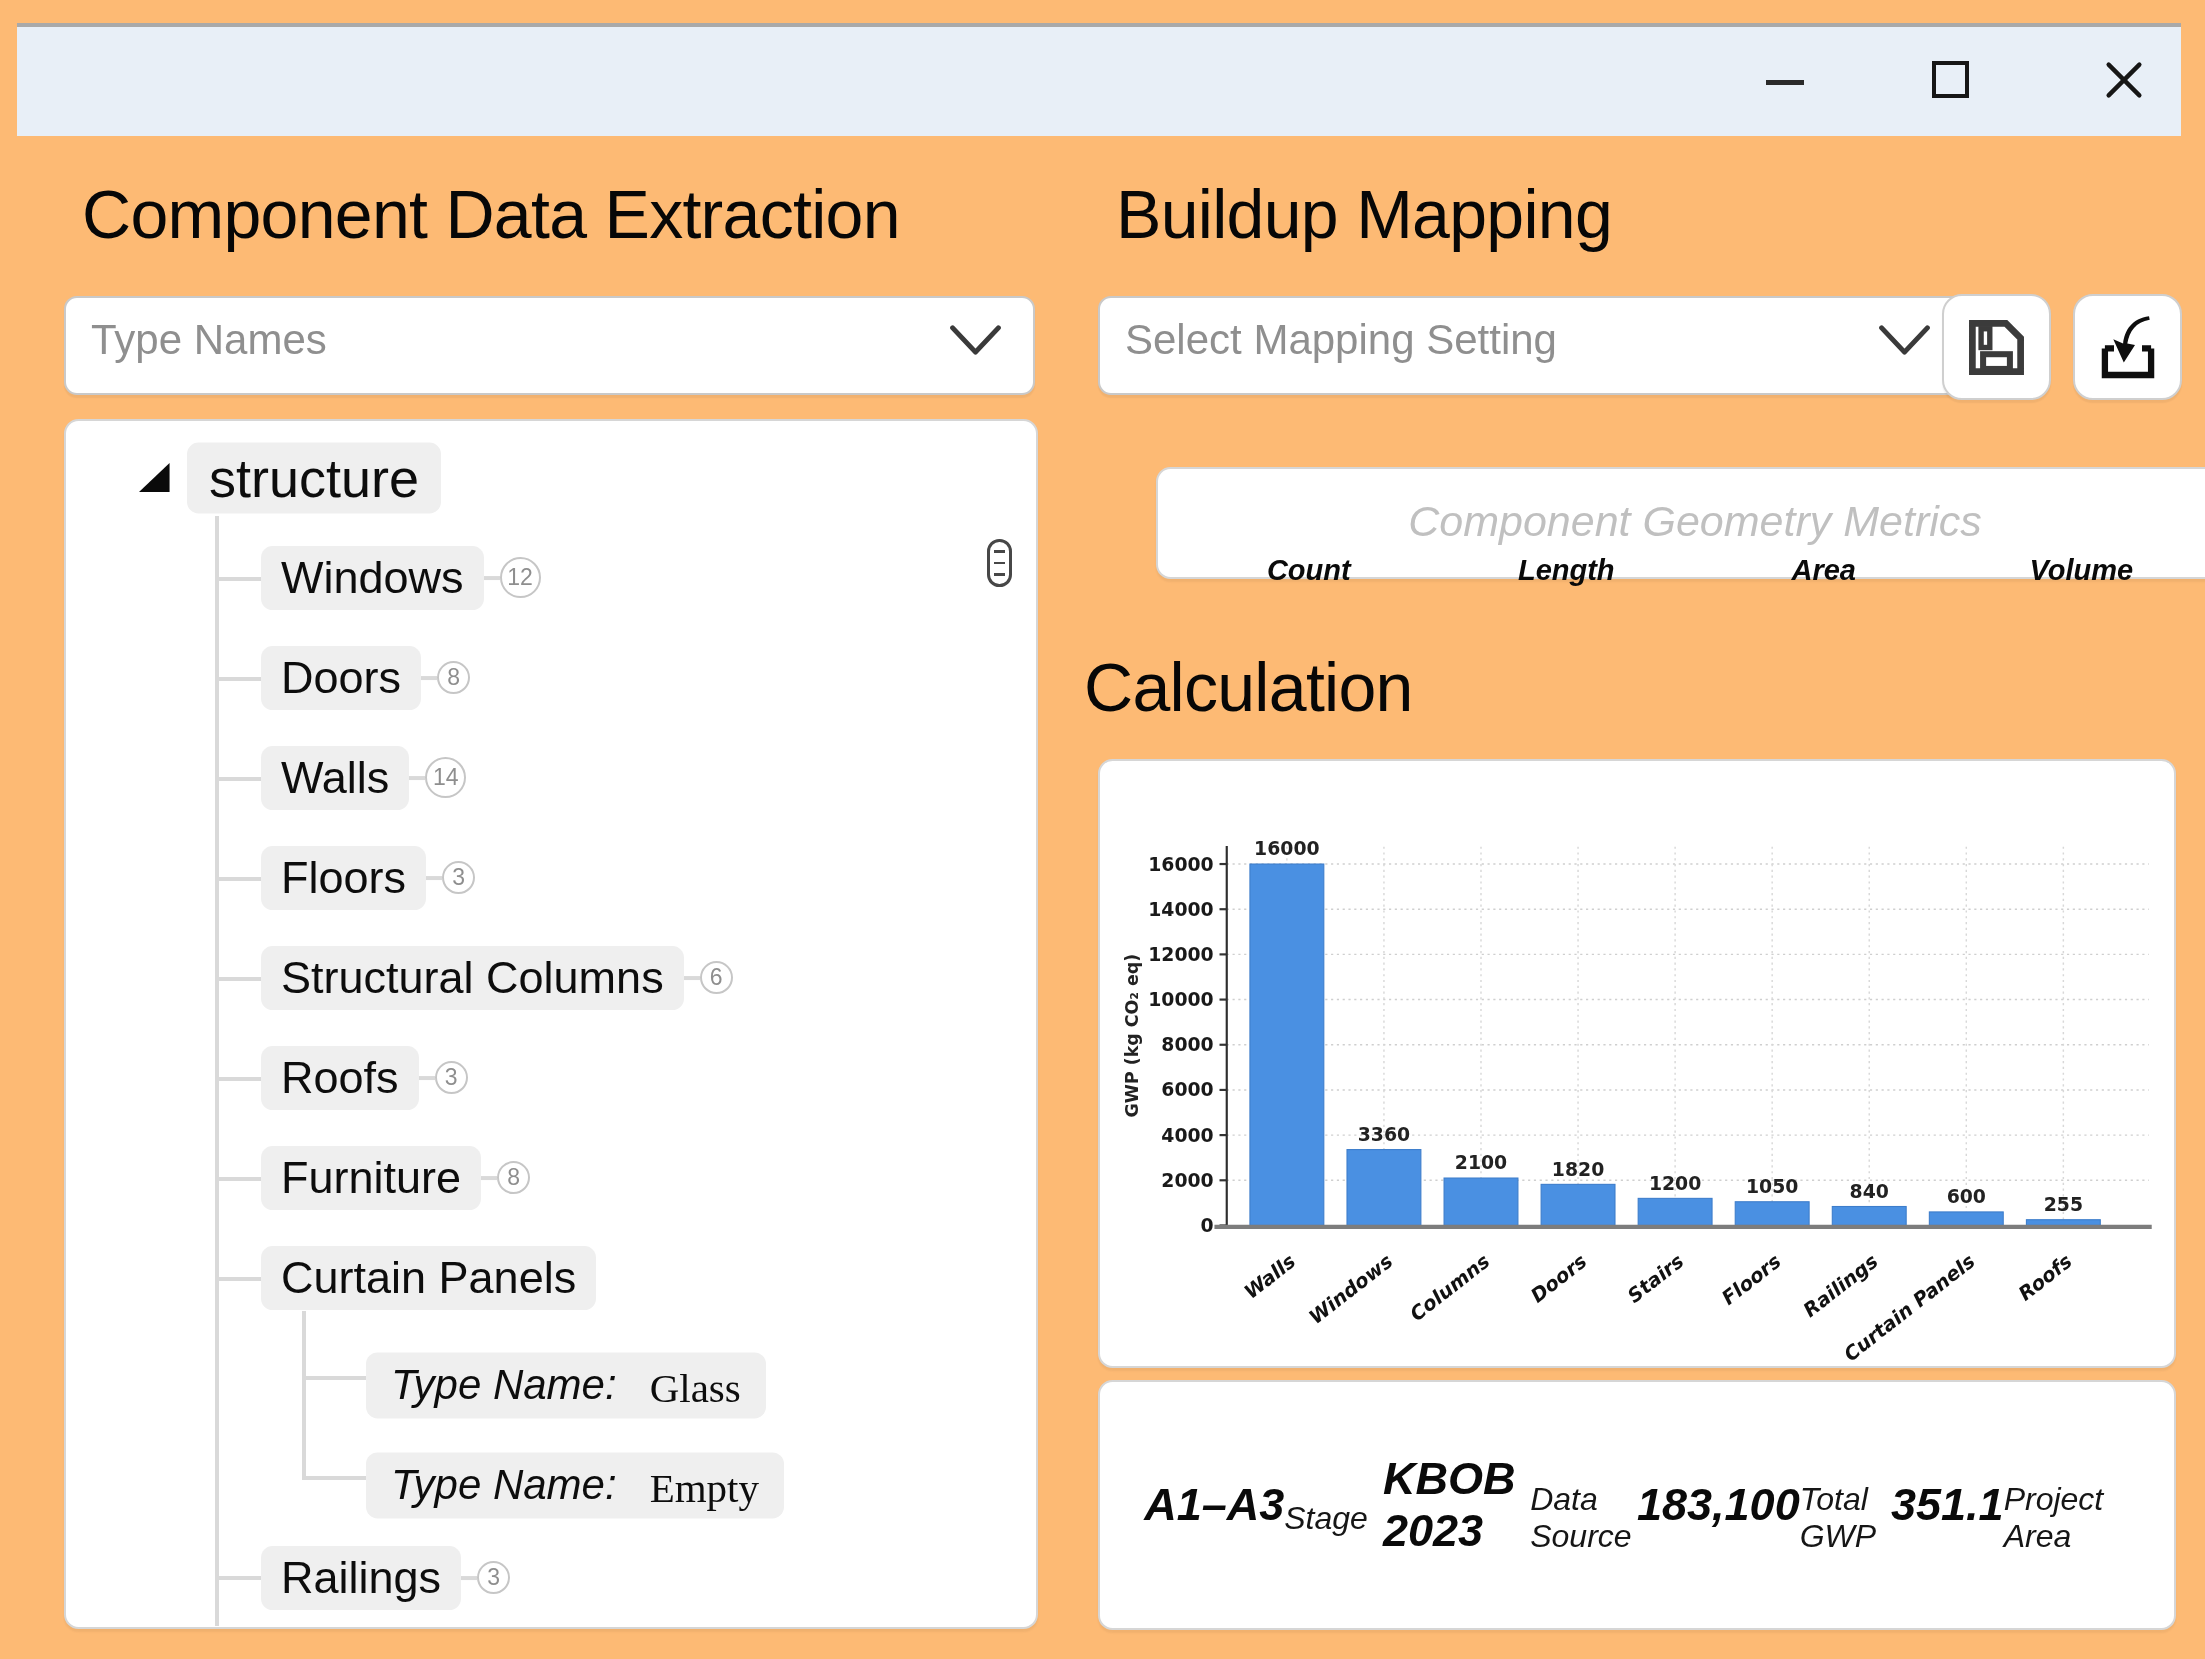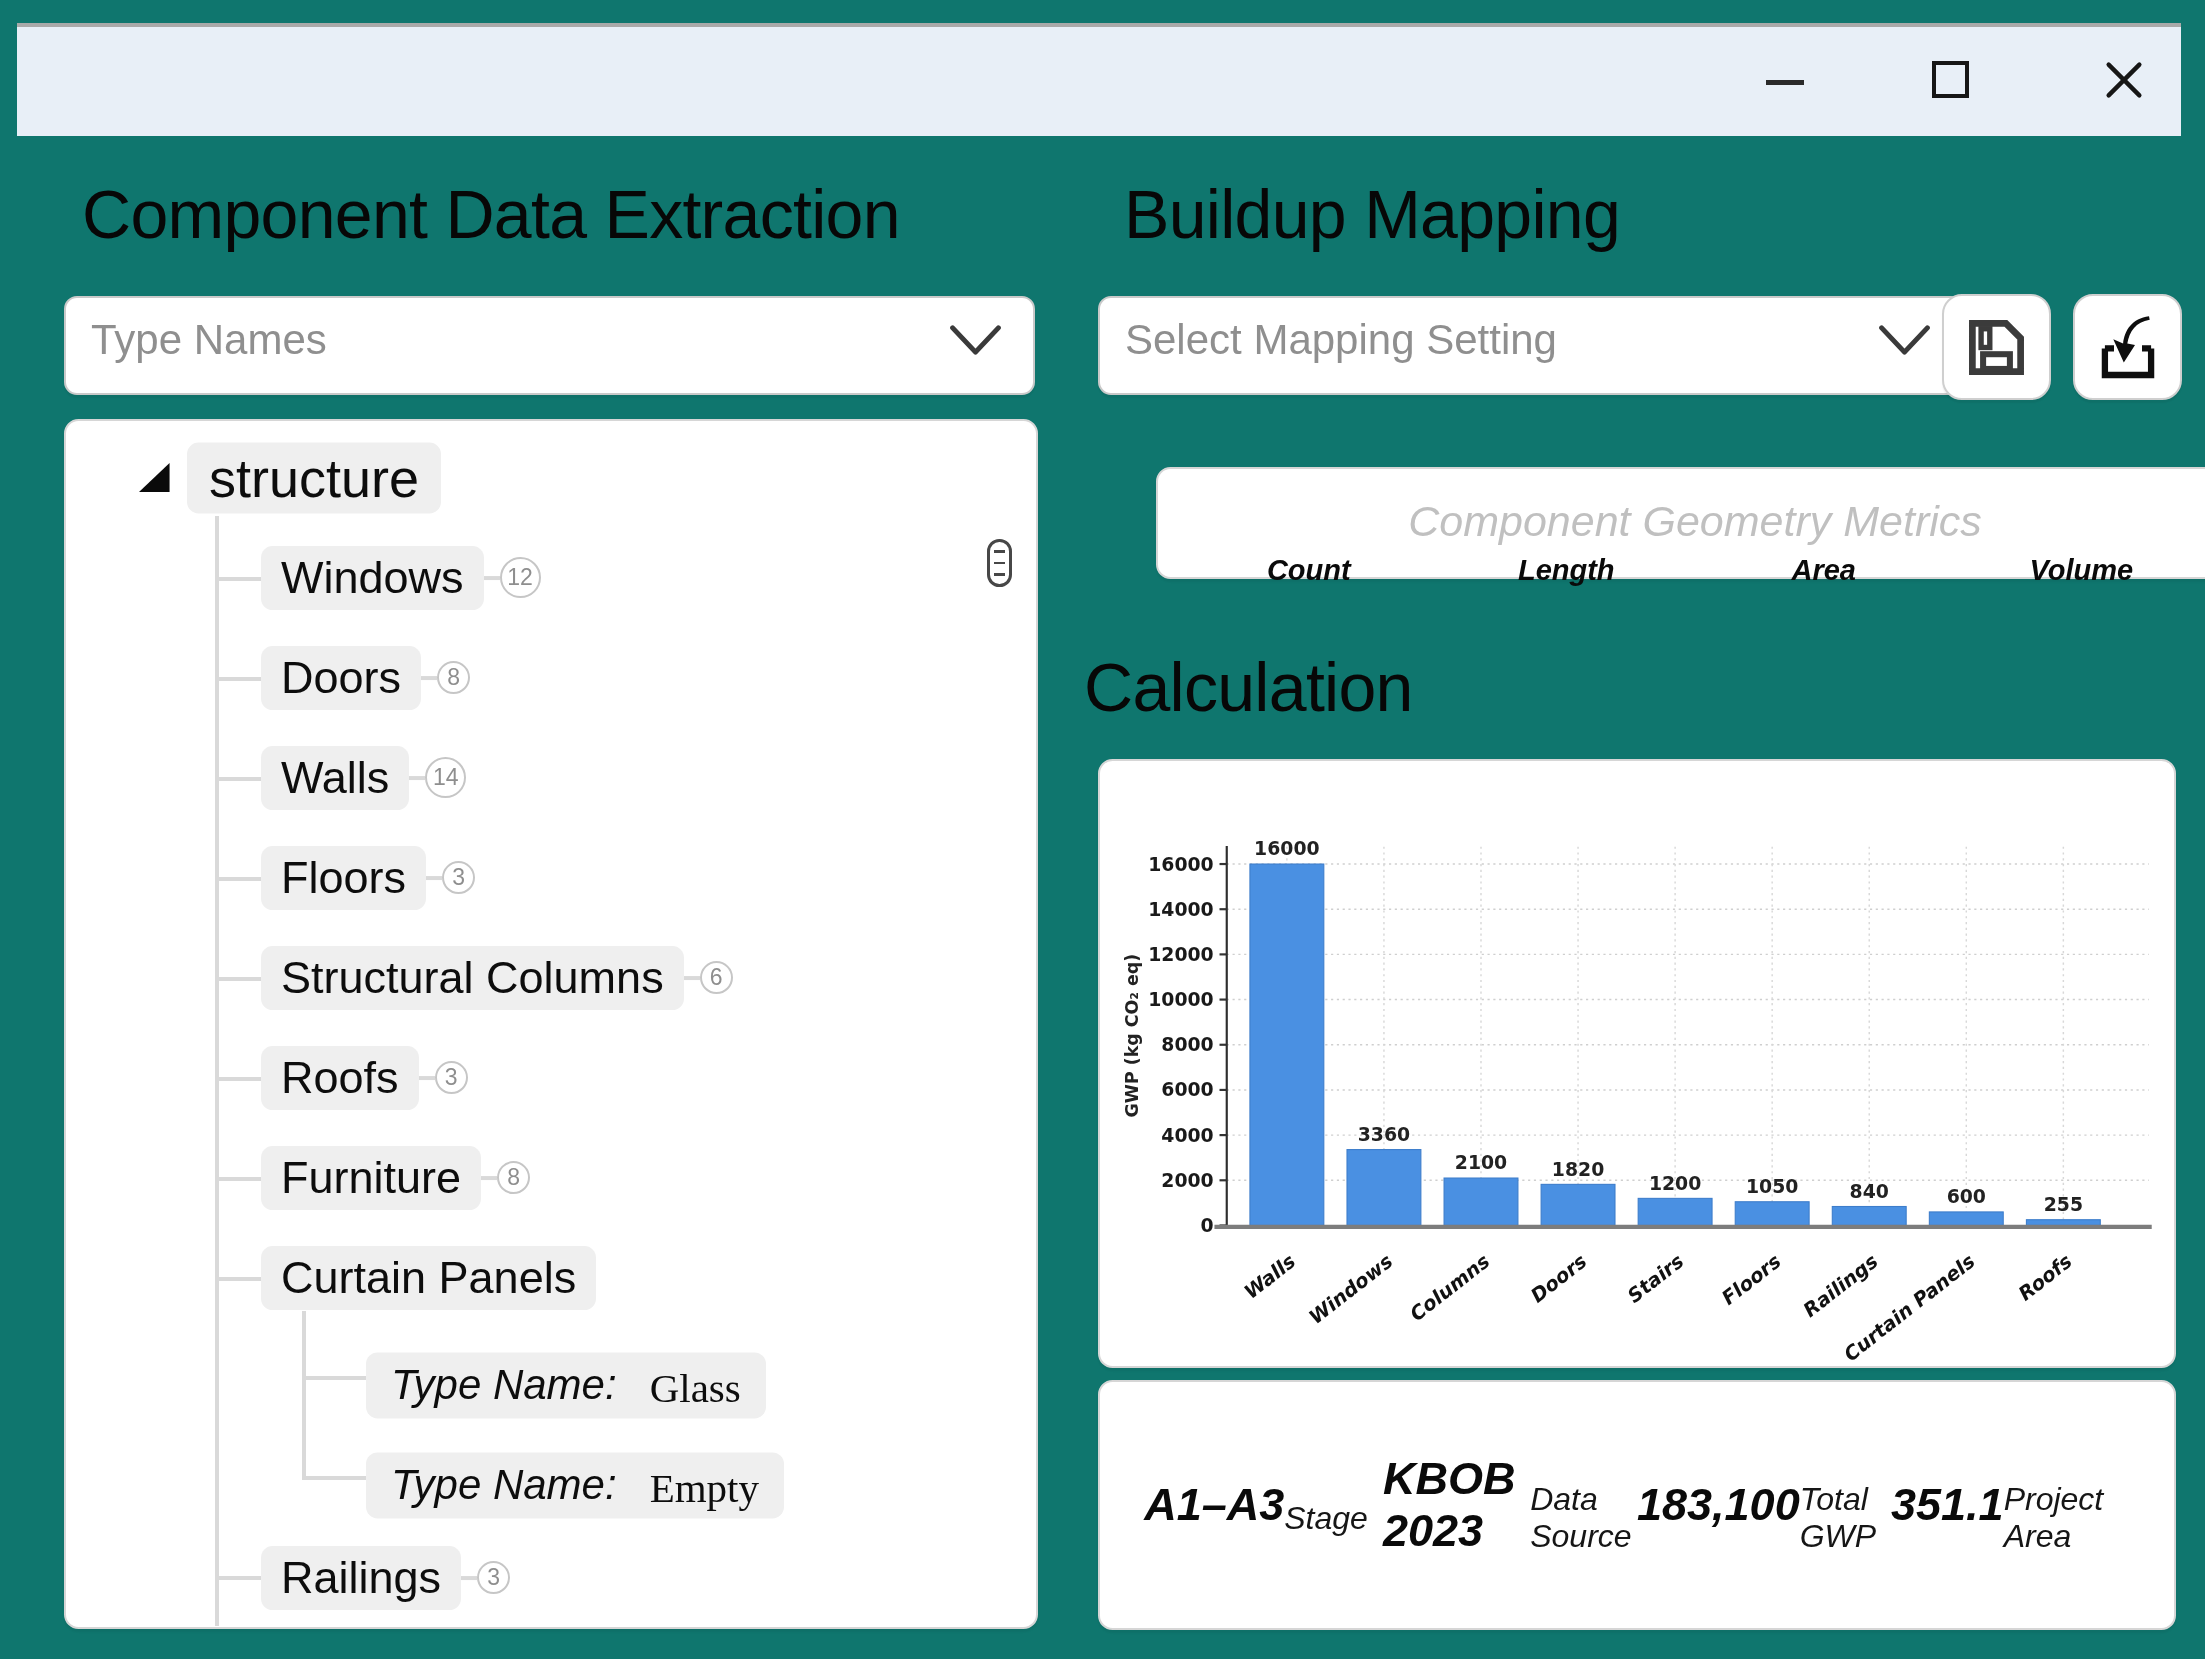--- a/index.html
+++ b/index.html
@@ -1,16 +1,16 @@
 <!DOCTYPE html>
 <html style="font-size:11.6px"><head>
 <meta charset="utf-8">
 <style>
   html,body{margin:0;padding:0;background:#ffffff;}
-  .screen{position:relative;width:2205px;height:1660px;background:#0f766e;overflow:hidden;
+  .screen{position:relative;width:2205px;height:1660px;background:#fdba74;overflow:hidden;
           font-family:"Liberation Sans", sans-serif;color:#111;}
 
   
   .top-line{position:absolute;left:17.4px;right:24px;top:22.5px;height:4.3px;background:#a9a9a9;}
   .titlebar{position:absolute;left:17.4px;right:24px;top:27px;height:109px;background:#e8eff7;}
   .win-btn{position:absolute;cursor:pointer;}
   .min-glyph{width:38px;height:5px;background:#2a2a2a;}
   .max-glyph{width:29px;height:29px;border:4.3px solid #161616;background:transparent;}
 
   
@@ -161,21 +161,21 @@
       </div>
       <div class="vline" style="left: 215px; top: 516px; width: 3.6px; height: 1110px;"></div>
       <div class="vline" style="left: 302px; top: 1311px; width: 3.6px; height: 168px;"></div>
     </div>
   <div class="grip">
       <i></i>
       <i></i>
       <i></i>
     </div>
 
-  <div class="h-title" style="left:1116px;top:175px;margin-left:8px;">Buildup Mapping</div>
+  <div class="h-title" style="left:1116px;top:175px;">Buildup Mapping</div>
 
   <div class="dropdown" style="left:1098px;top:296px;width:866px;">
     <span class="ph">Select Mapping Setting</span>
     <svg width="51" height="30" viewBox="0 0 70 42">
       <polyline points="3,4 35,38 67,4" fill="none" stroke="#3a3a3a" stroke-width="7" stroke-linecap="round" stroke-linejoin="round"></polyline>
     </svg>
   </div>
 
   <div class="icon-btn" style="left:1942px;top:294px;">
     <svg width="67" height="67" viewBox="0 0 100 100">

